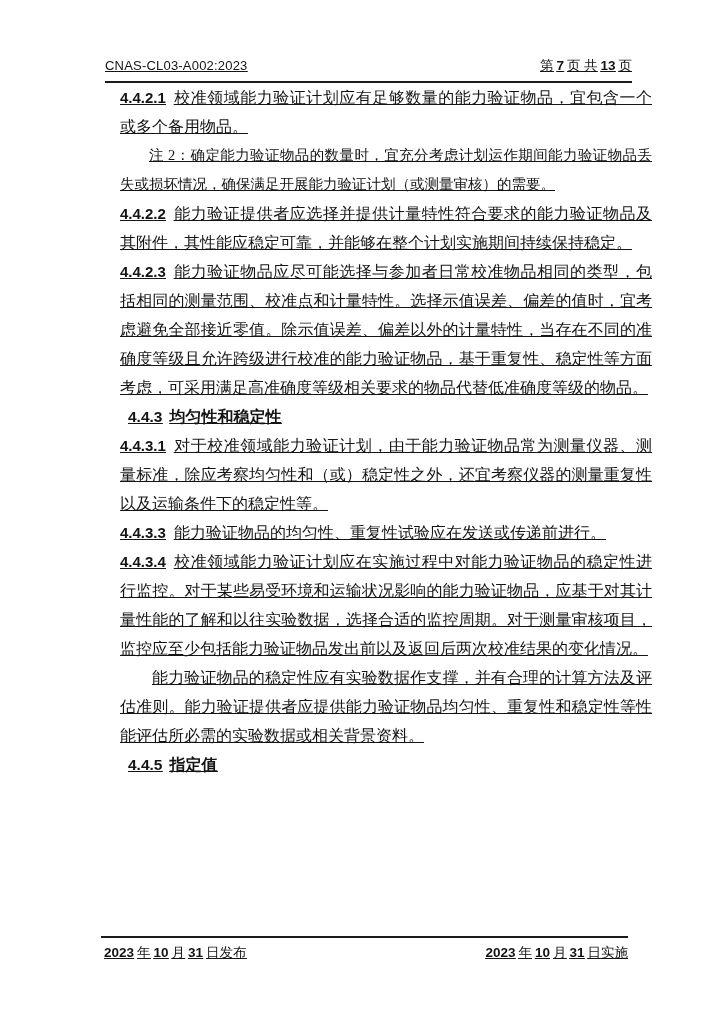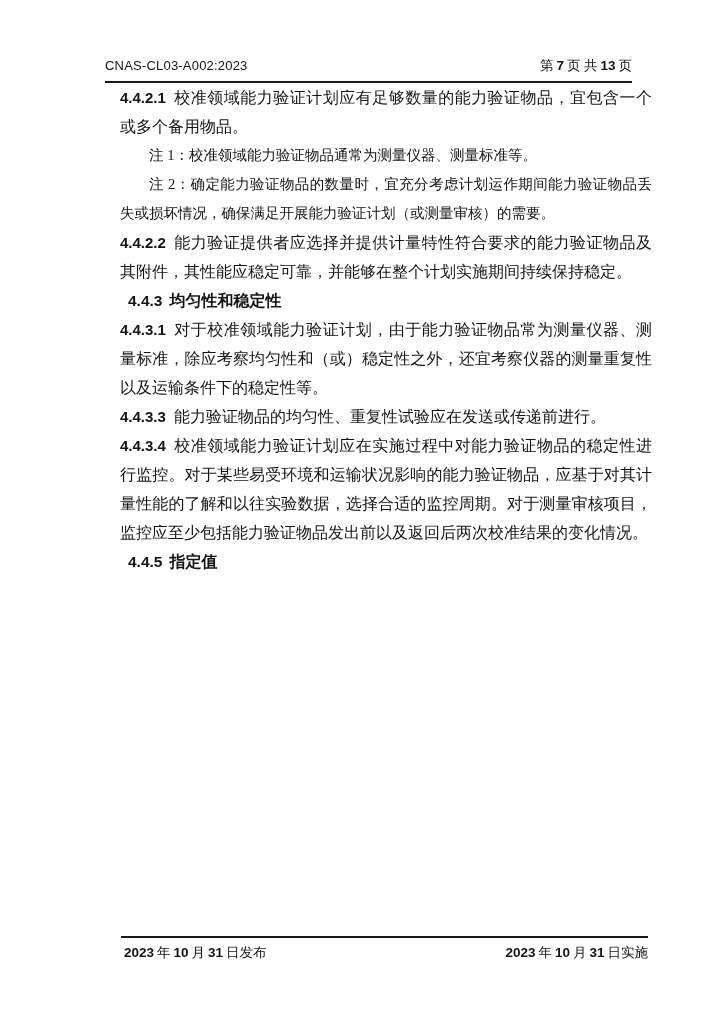--- a/index.html
+++ b/index.html
@@ -1,15 +1,15 @@
 <!DOCTYPE html>
 <html><head>
 <meta charset="utf-8">
 <style>
-  * { margin: 0; padding: 0; box-sizing: border-box; }
+  * { margin: 0; padding: 0; box-sizing: border-box; text-decoration: underline; }
   html, body { background: #ffffff; }
   .page {
     position: relative;
     width: 720px;
     height: 1018px;
     background: #ffffff;
     color: #141414;
     font-family: "Liberation Serif", "DejaVu Serif", serif;
     overflow: hidden;
   }
@@ -66,21 +66,21 @@
     font-weight: bold;
     font-size: 16px;
     line-height: 29px;
   }
   .heading .clause-num { font-size: 15.5px; margin-right: 7px; margin-left: 8px; }
 
   
   .page-footer {
     position: absolute;
     top: 936px;
-    left: 121px;
+    left: 101px;
     width: 527px;
     border-top: 2px solid #1a1a1a;
     padding-top: 6px;
     display: flex;
     justify-content: space-between;
     font-size: 13.5px;
     white-space: nowrap;
   }
 </style>
 </head>
@@ -90,36 +90,37 @@
 
   <div class="page-header">
     <span class="doc-code">CNAS-CL03-A002:2023</span>
     <span class="page-info"><span>第</span><span class="num-sans">7</span><span>页 共</span><span class="num-sans">13</span><span>页</span></span>
   </div>
 
   <div class="document-body">
 
     <p class="para clause"><span class="clause-num">4.4.2.1</span><span>校准领域能力验证计划应有足够数量的能力验证物品，宜包含一个或多个备用物品。</span></p>
 
-    <p class="para note">注 1：校准领域能力验证物品通常为测量仪器、测量标准等。</p>
 
     <p class="para note">注 2：确定能力验证物品的数量时，宜充分考虑计划运作期间能力验证物品丢失或损坏情况，确保满足开展能力验证计划（或测量审核）的需要。</p>
 
     <p class="para clause"><span class="clause-num">4.4.2.2</span><span>能力验证提供者应选择并提供计量特性符合要求的能力验证物品及其附件，其性能应稳定可靠，并能够在整个计划实施期间持续保持稳定。</span></p>
 
+    <p class="para clause"><span class="clause-num">4.4.2.3</span><span>能力验证物品应尽可能选择与参加者日常校准物品相同的类型，包括相同的测量范围、校准点和计量特性。选择示值误差、偏差的值时，宜考虑避免全部接近零值。除示值误差、偏差以外的计量特性，当存在不同的准确度等级且允许跨级进行校准的能力验证物品，基于重复性、稳定性等方面考虑，可采用满足高准确度等级相关要求的物品代替低准确度等级的物品。</span></p>
 
 
     <h2 class="para heading"><span class="clause-num">4.4.3</span><span>均匀性和稳定性</span></h2>
 
     <p class="para clause"><span class="clause-num">4.4.3.1</span><span>对于校准领域能力验证计划，由于能力验证物品常为测量仪器、测量标准，除应考察均匀性和（或）稳定性之外，还宜考察仪器的测量重复性以及运输条件下的稳定性等。</span></p>
 
     <p class="para clause"><span class="clause-num">4.4.3.3</span><span>能力验证物品的均匀性、重复性试验应在发送或传递前进行。</span></p>
 
     <p class="para clause"><span class="clause-num">4.4.3.4</span><span>校准领域能力验证计划应在实施过程中对能力验证物品的稳定性进行监控。对于某些易受环境和运输状况影响的能力验证物品，应基于对其计量性能的了解和以往实验数据，选择合适的监控周期。对于测量审核项目，监控应至少包括能力验证物品发出前以及返回后两次校准结果的变化情况。</span></p>
 
+    <p class="para indent-para">能力验证物品的稳定性应有实验数据作支撑，并有合理的计算方法及评估准则。能力验证提供者应提供能力验证物品均匀性、重复性和稳定性等性能评估所必需的实验数据或相关背景资料。</p>
 
 
     <h2 class="para heading"><span class="clause-num">4.4.5</span><span>指定值</span></h2>
 
   </div>
 
   <div class="page-footer">
     <span><span class="num-sans">2023</span><span>年</span><span class="num-sans">10</span><span>月</span><span class="num-sans">31</span><span>日发布</span></span>
     <span><span class="num-sans">2023</span><span>年</span><span class="num-sans">10</span><span>月</span><span class="num-sans">31</span><span>日实施</span></span>
   </div>

